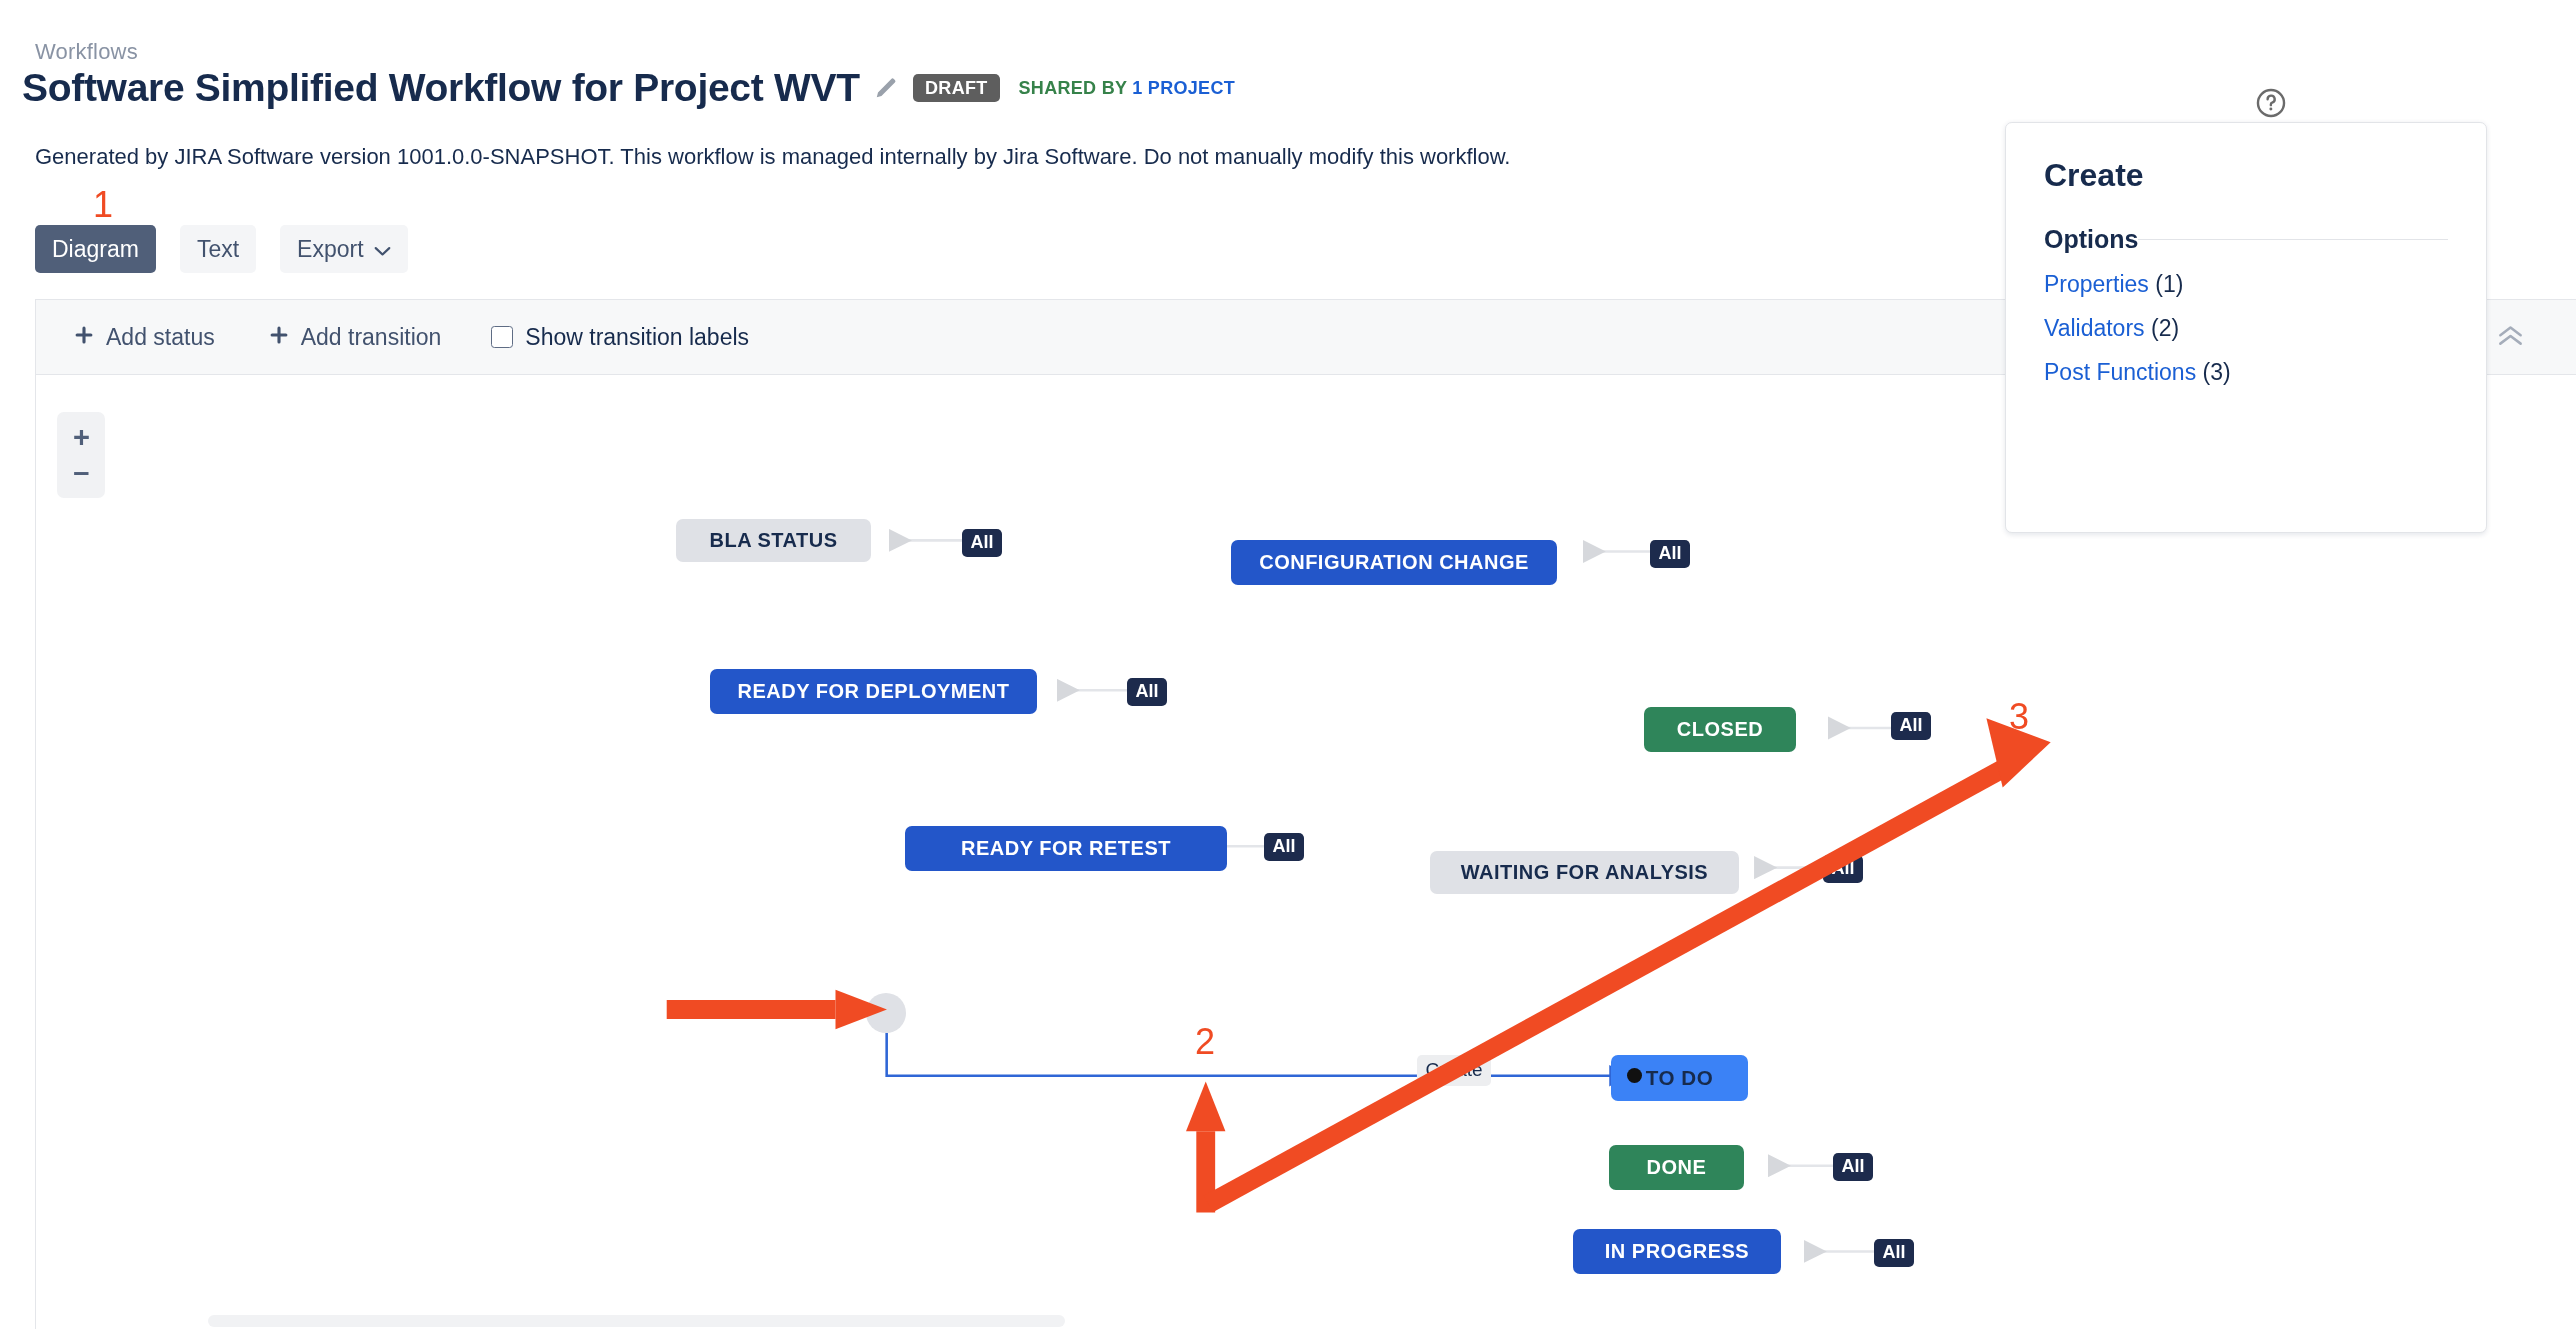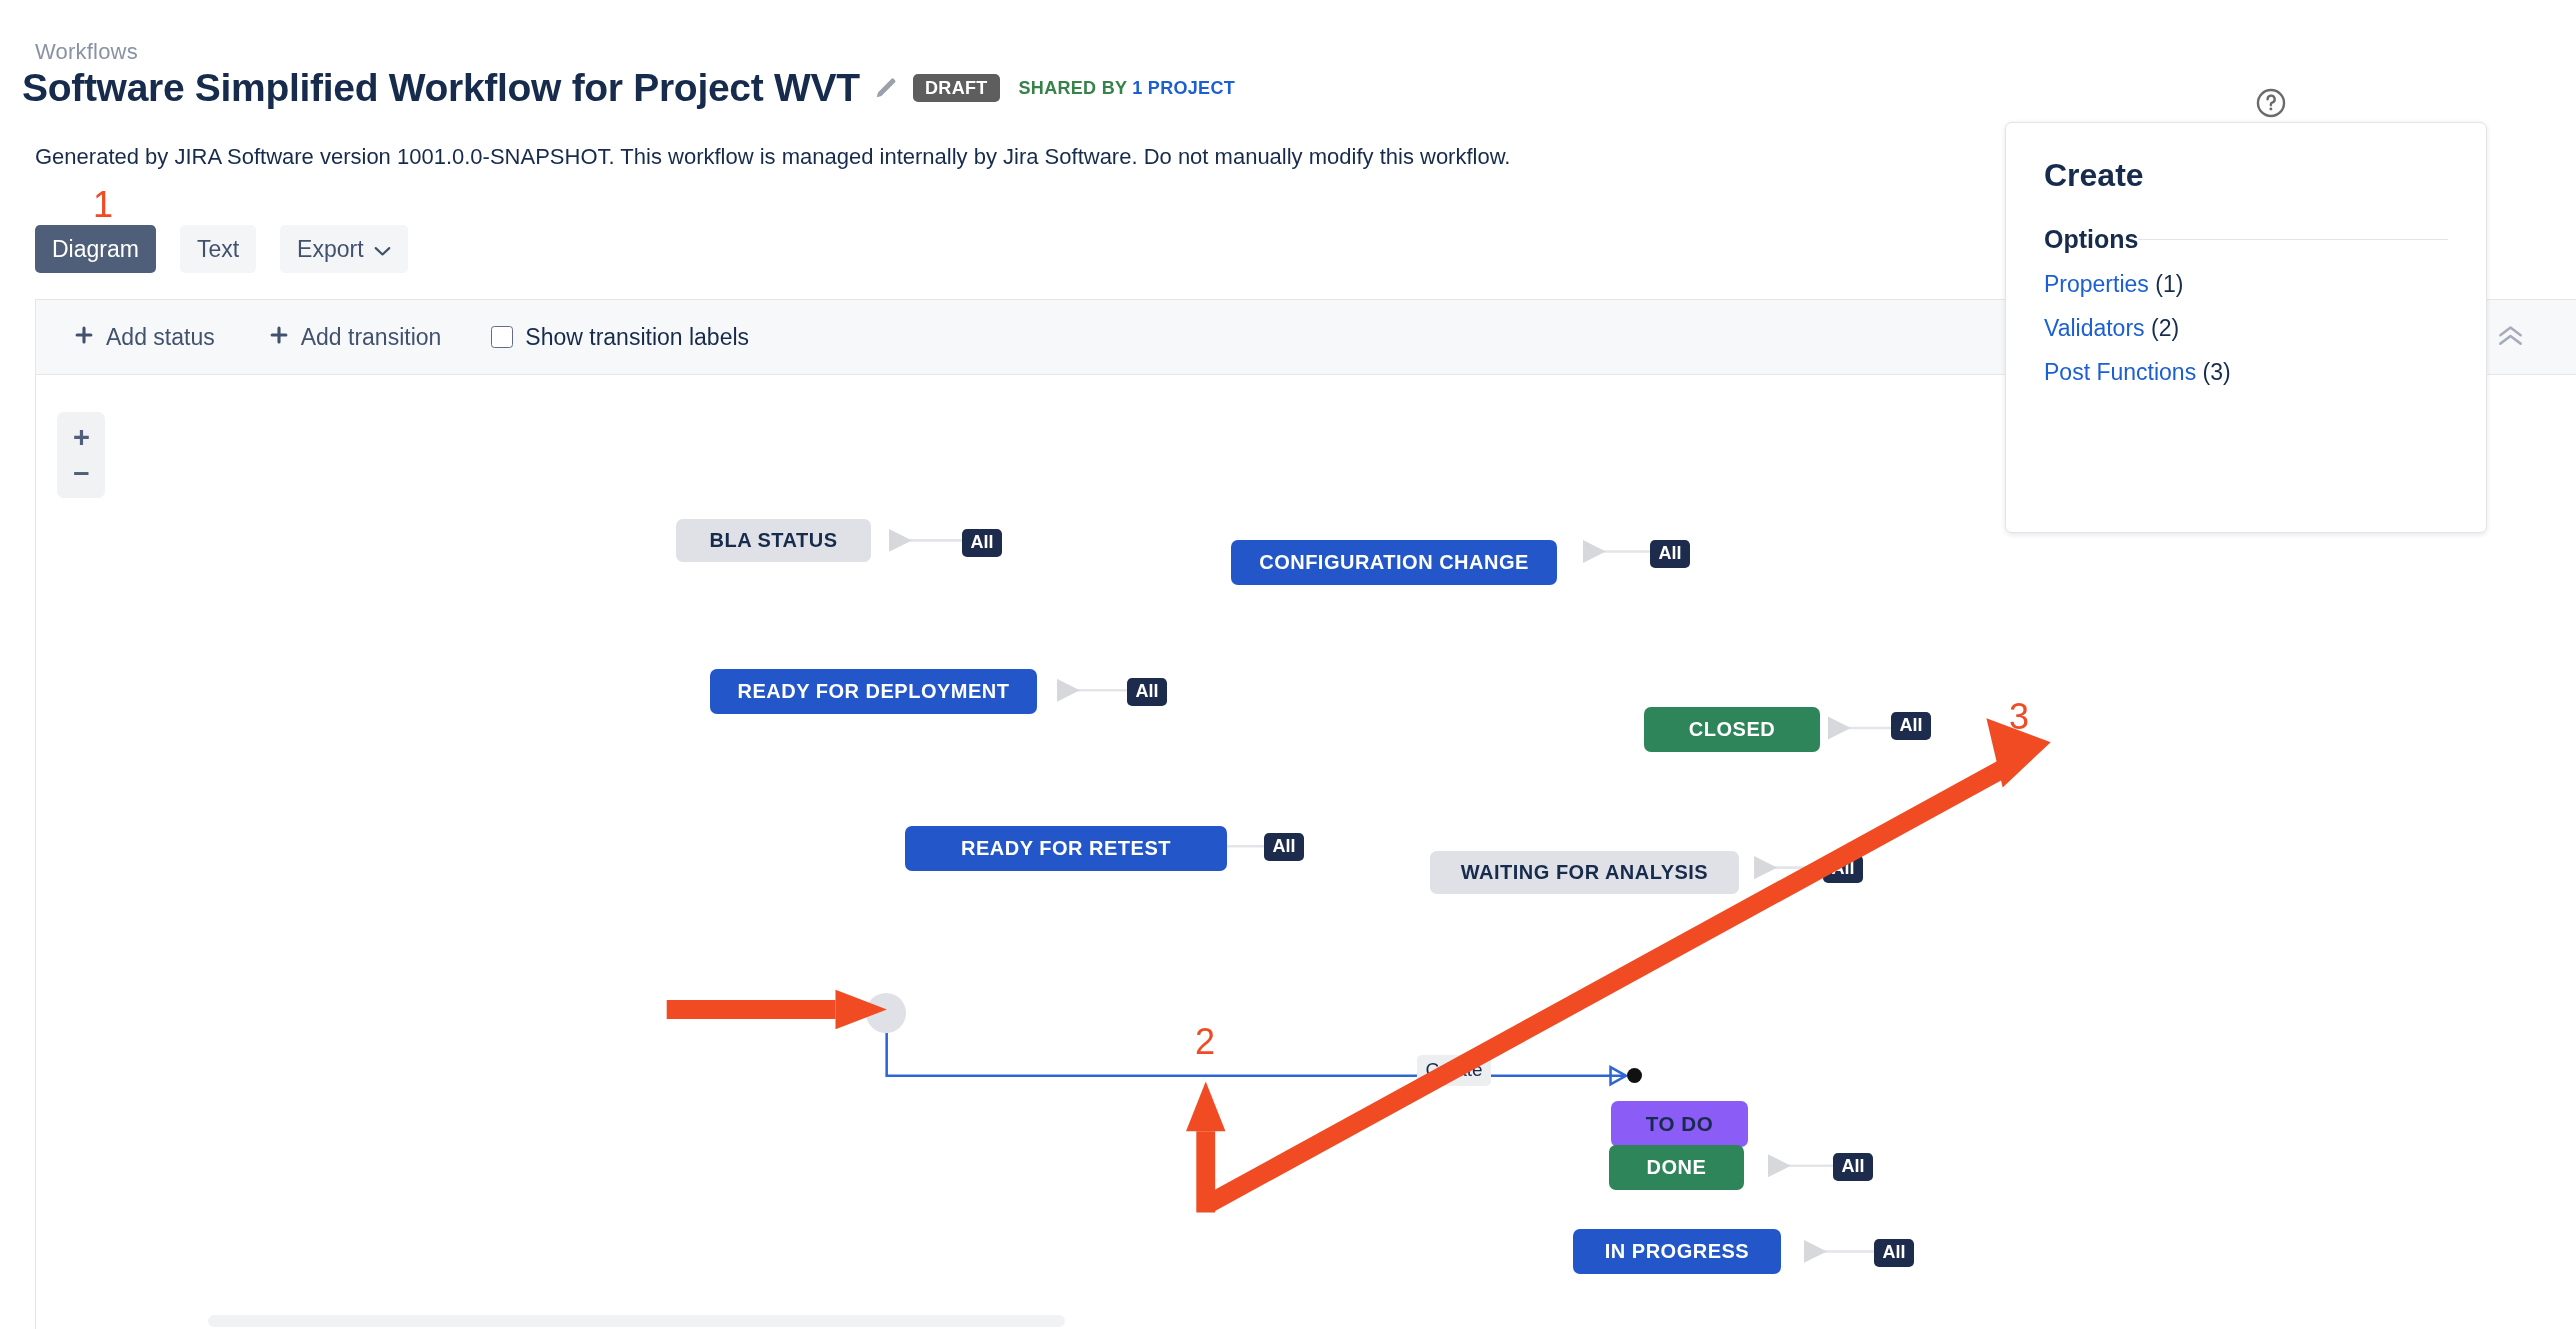--- a/index.html
+++ b/index.html
@@ -96,21 +96,21 @@
   
   .node {
     position: absolute; border-radius: 6.9px;
     display: flex; align-items: center; justify-content: center;
     font-size: 20px; font-weight: bold; letter-spacing: 0.5px;
     white-space: nowrap; cursor: pointer;
   }
   .node-grey { background: #dfe1e6; color: #172b4d; }
   .node-blue { background: #2356c9; color: #ffffff; }
   .node-green { background: #2f855a; color: #ffffff; }
-  .node-todo { background: #8b5cf6; color: #172b4d; font-size: 20.6px; margin-top: 46px; }
+  .node-todo { background: #3b82f6; color: #172b4d; font-size: 20.6px; }
 
   
   .all-badge {
     position: absolute; background: #1d2b4d; color:#fff;
     font-size: 18px; font-weight: bold; border-radius: 5.1px;
     padding: 2.6px 8.6px 3.4px; line-height: 1.2; cursor: pointer;
   }
 
   .init-node {
     position: absolute; width: 40px; height: 40px; border-radius: 50%;
@@ -271,21 +271,21 @@
       <path d="M993,768 L993,818 L1612,818" fill="none" stroke="#2f66d6" stroke-width="3"></path>
       <path d="M1695,818 L1855,818" fill="none" stroke="#2f66d6" stroke-width="3"></path>
       <path d="M1838,808 L1856,818 L1838,828 z" fill="none" stroke="#2f66d6" stroke-width="3"></path>
     </svg>
 
     <div class="init-node" style="left:830px; top:618px;"></div>
 
     <div class="node node-grey" style="left:640px;  top:144px;  width:195px; height:43px;">BLA STATUS</div>
     <div class="node node-blue" style="left:674px;  top:294px;  width:327px; height:45px;">READY FOR DEPLOYMENT</div>
     <div class="node node-blue" style="left:1195px; top:165px;  width:326px; height:45px;">CONFIGURATION CHANGE</div>
-    <div class="node node-green" style="left:1608px; top:332px;  width:176px; height:45px;">CLOSED</div>
+    <div class="node node-green" style="left:1608px; top:332px;  width:152px; height:45px;">CLOSED</div>
     <div class="node node-blue" style="left:869px; top:451px;  width:322px; height:45px;">READY FOR RETEST</div>
     <div class="node node-grey" style="left:1394px; top:476px;  width:309px; height:43px;">WAITING FOR ANALYSIS</div>
     <div class="node node-todo" style="left:1575px; top:680px;  width:137px; height:46px;">TO DO</div>
     <div class="node node-green" style="left:1573px; top:770px;  width:135px; height:45px;">DONE</div>
     <div class="node node-blue" style="left:1537px; top:854px;  width:208px; height:45px;">IN PROGRESS</div>
 
     <div class="dot-end" style="left:1591px; top:693px;"></div>
 
     <div class="create-label" style="left:1381px; top:680px;">Create</div>
 

